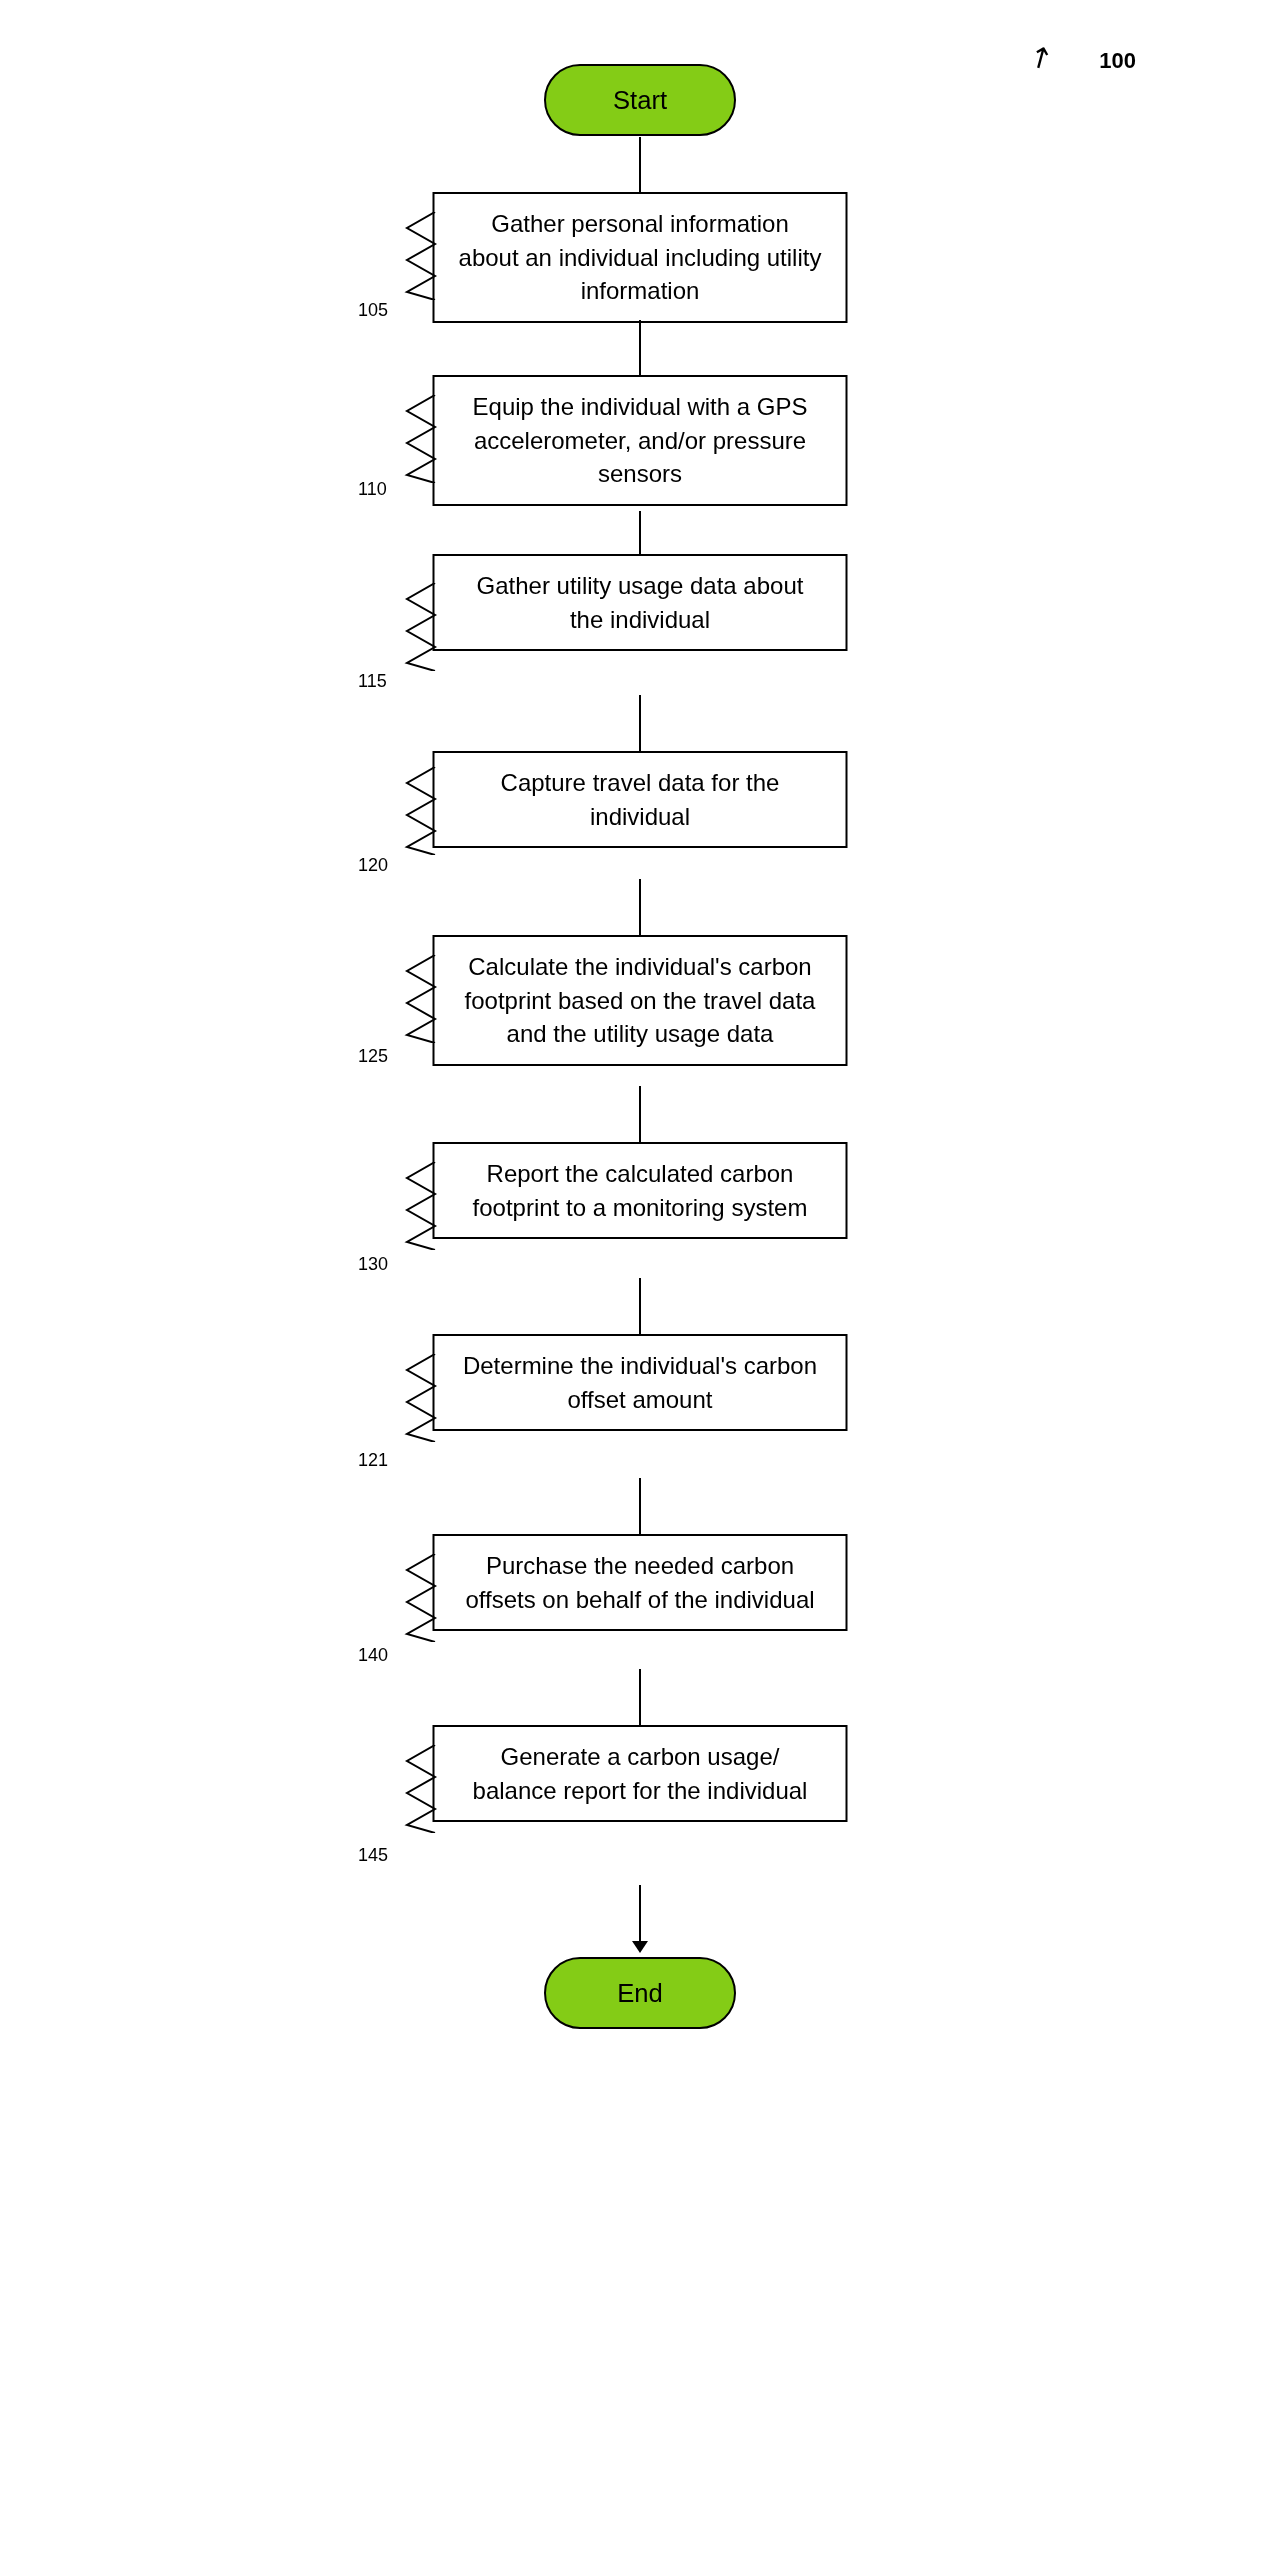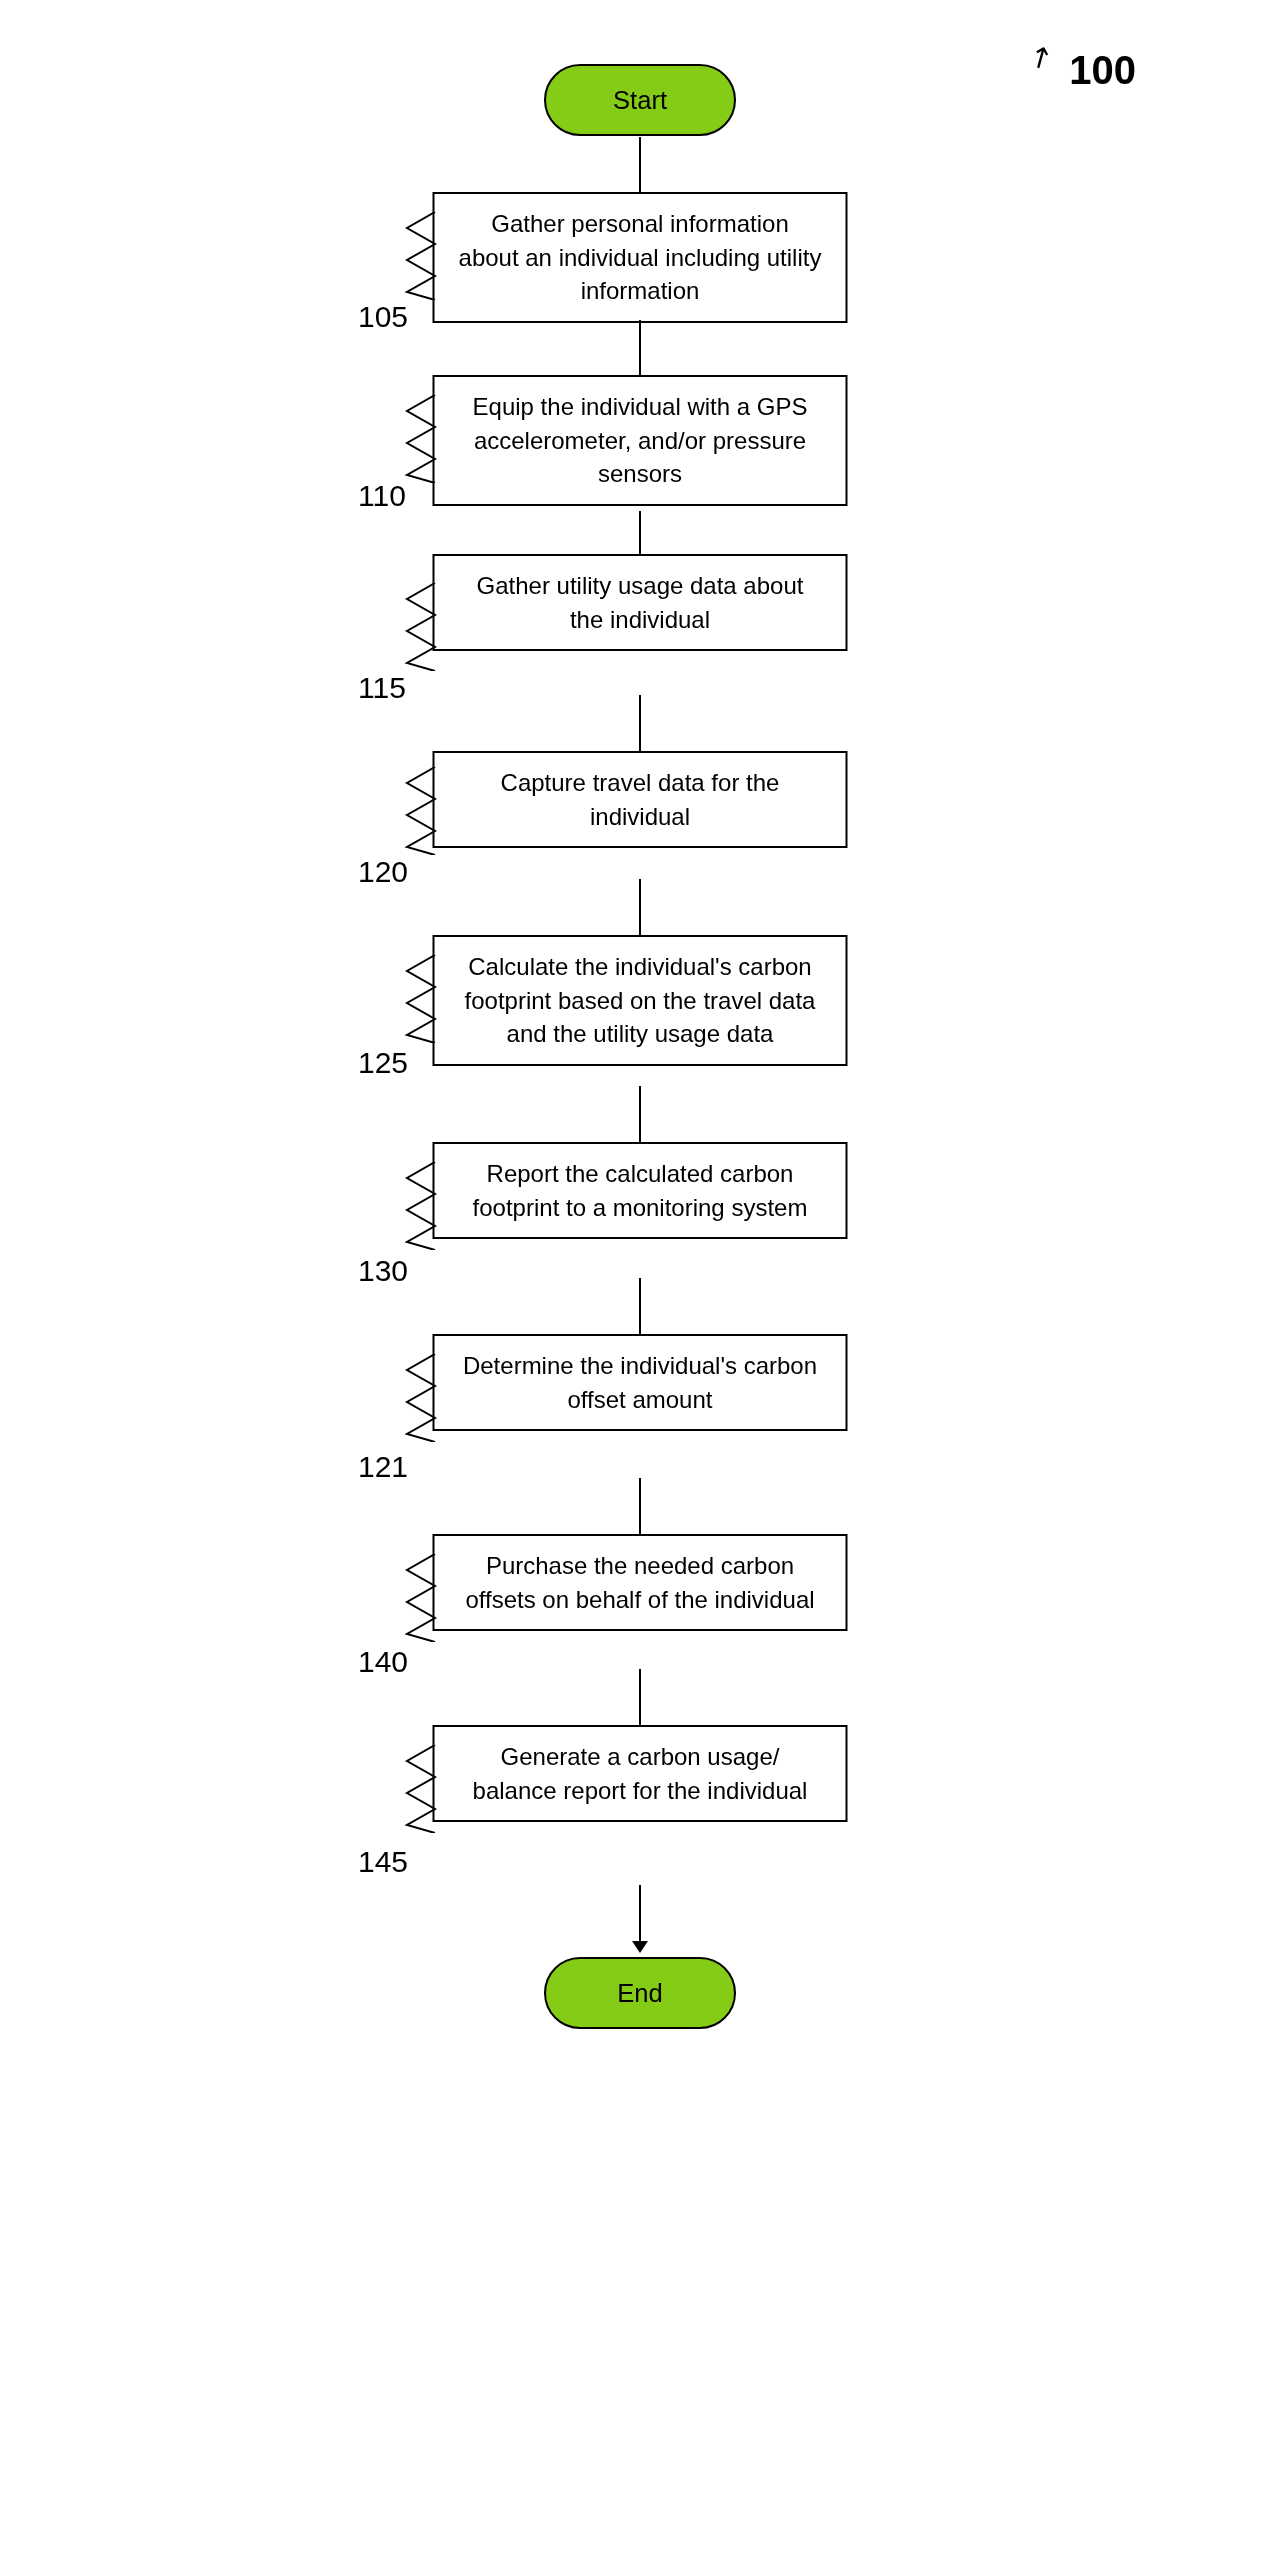--- a/index.html
+++ b/index.html
@@ -15,21 +15,21 @@
       position: relative;
       width: 1280px;
       min-height: 2576px;
     }
 
     
     .fig-number {
       position: absolute;
       top: 48px;
       right: 144px;
-      font-size: 40px;
+      font-size: 22px;
       font-weight: bold;
       color: #000;
     }
 
     .fig-arrow {
       position: absolute;
       top: 40px;
       right: 228px;
       font-size: 29px;
       color: #000;
@@ -69,21 +69,21 @@
       font-size: 24px;
       color: #000;
       line-height: 1.4;
       width: 415px;
       padding: 13px 24px;
     }
 
     
     .step-label {
       position: absolute;
-      font-size: 30px;
+      font-size: 18px;
       color: #000;
       font-weight: normal;
     }
 
     
     .arrow-down {
       position: absolute;
       left: 50%;
       transform: translateX(-50%);
       display: flex;

